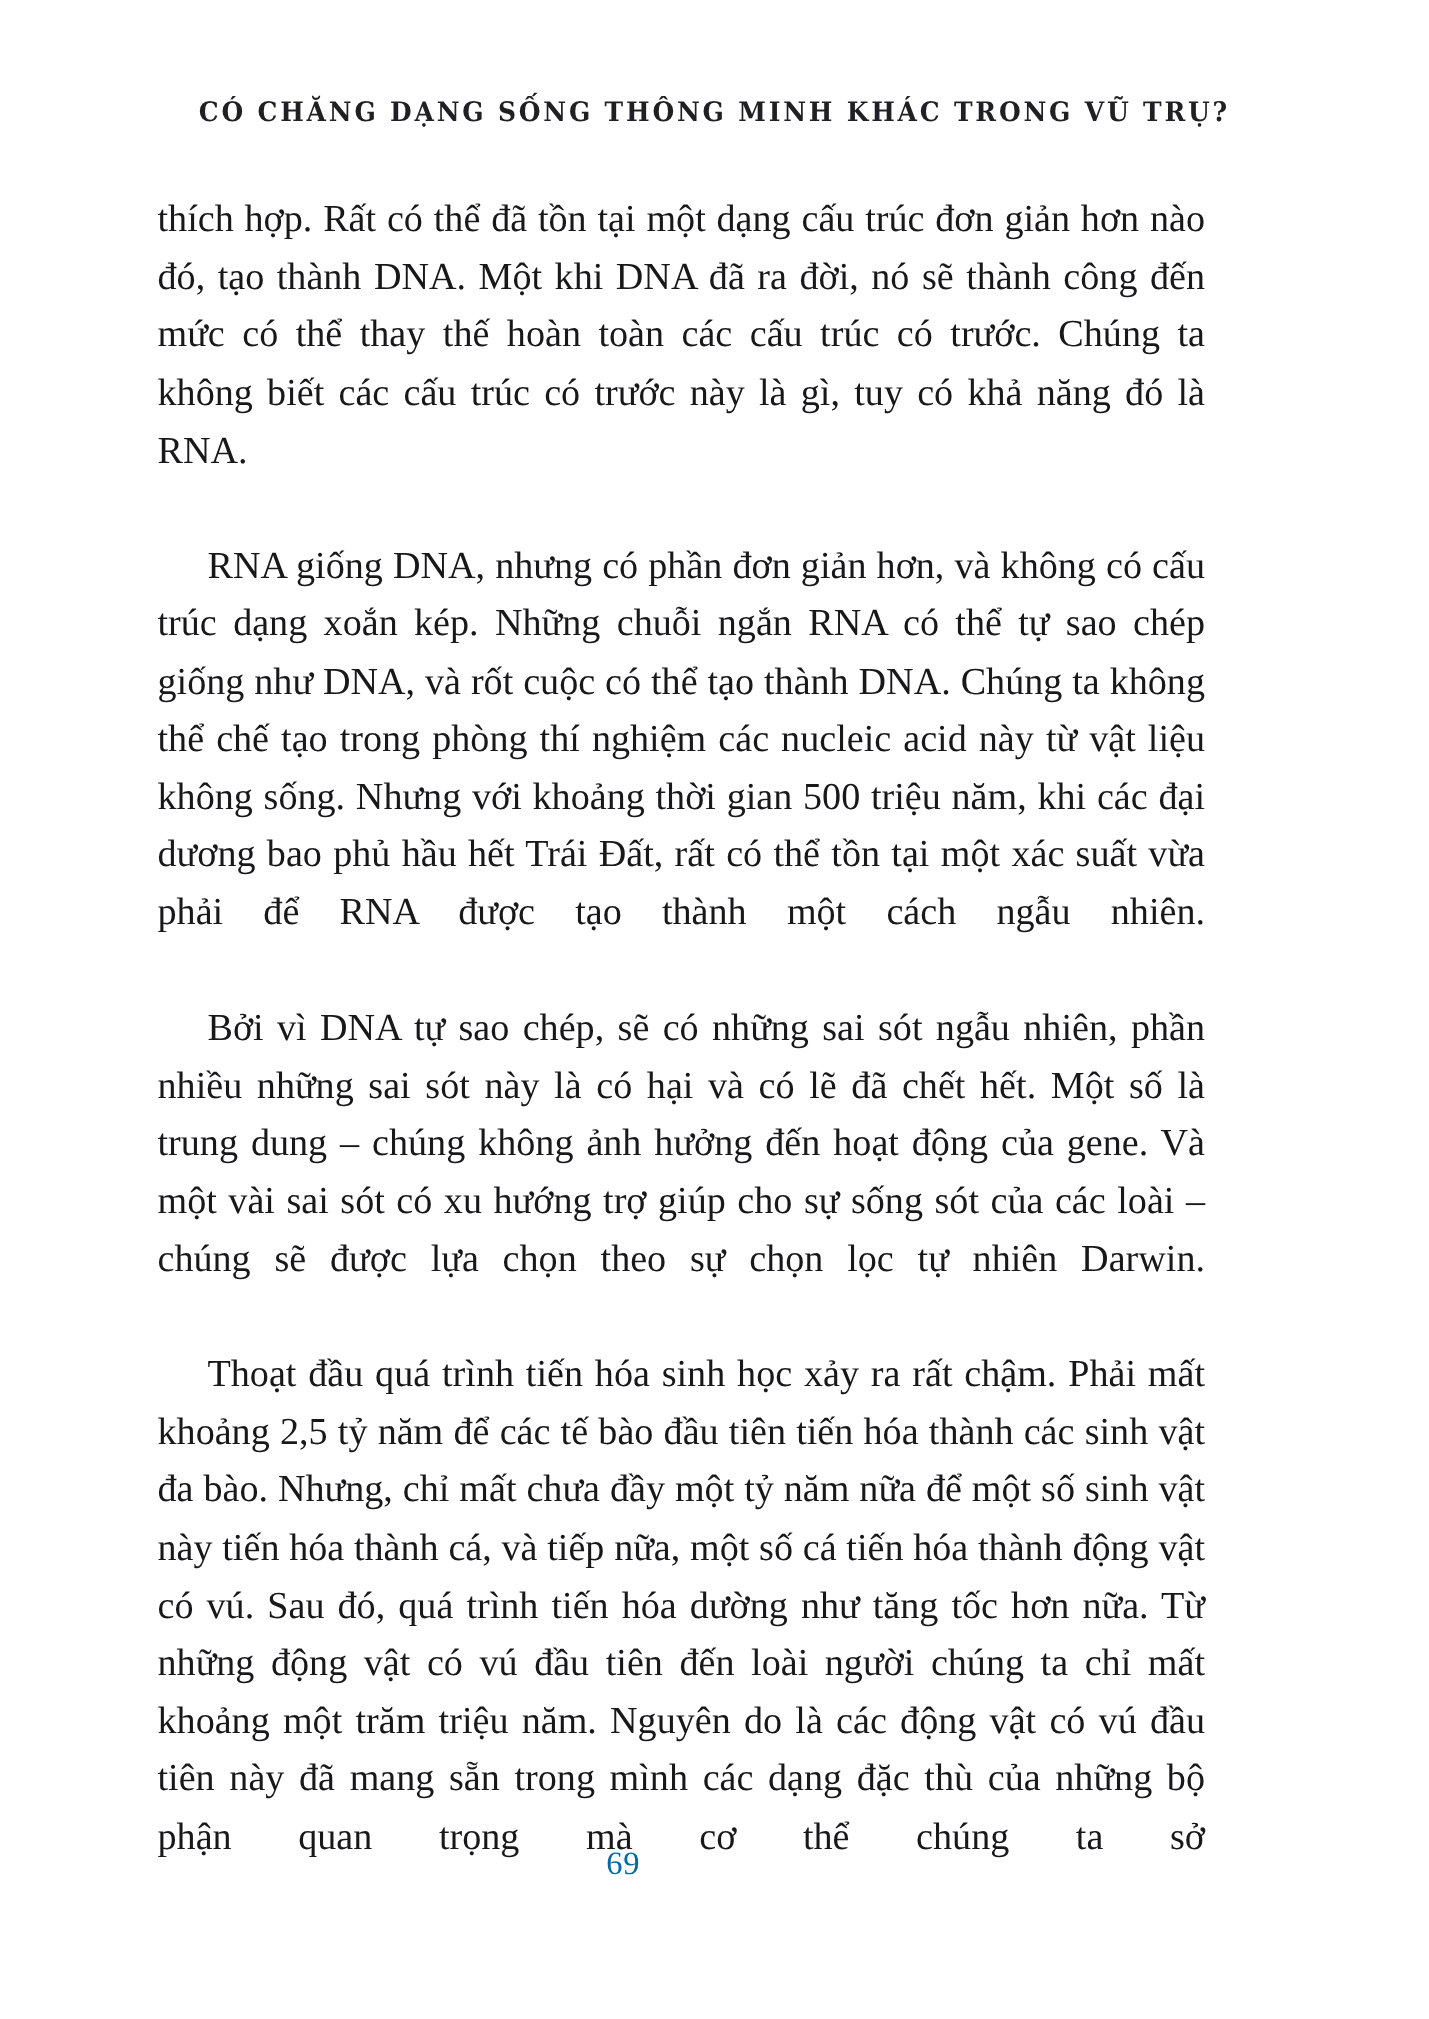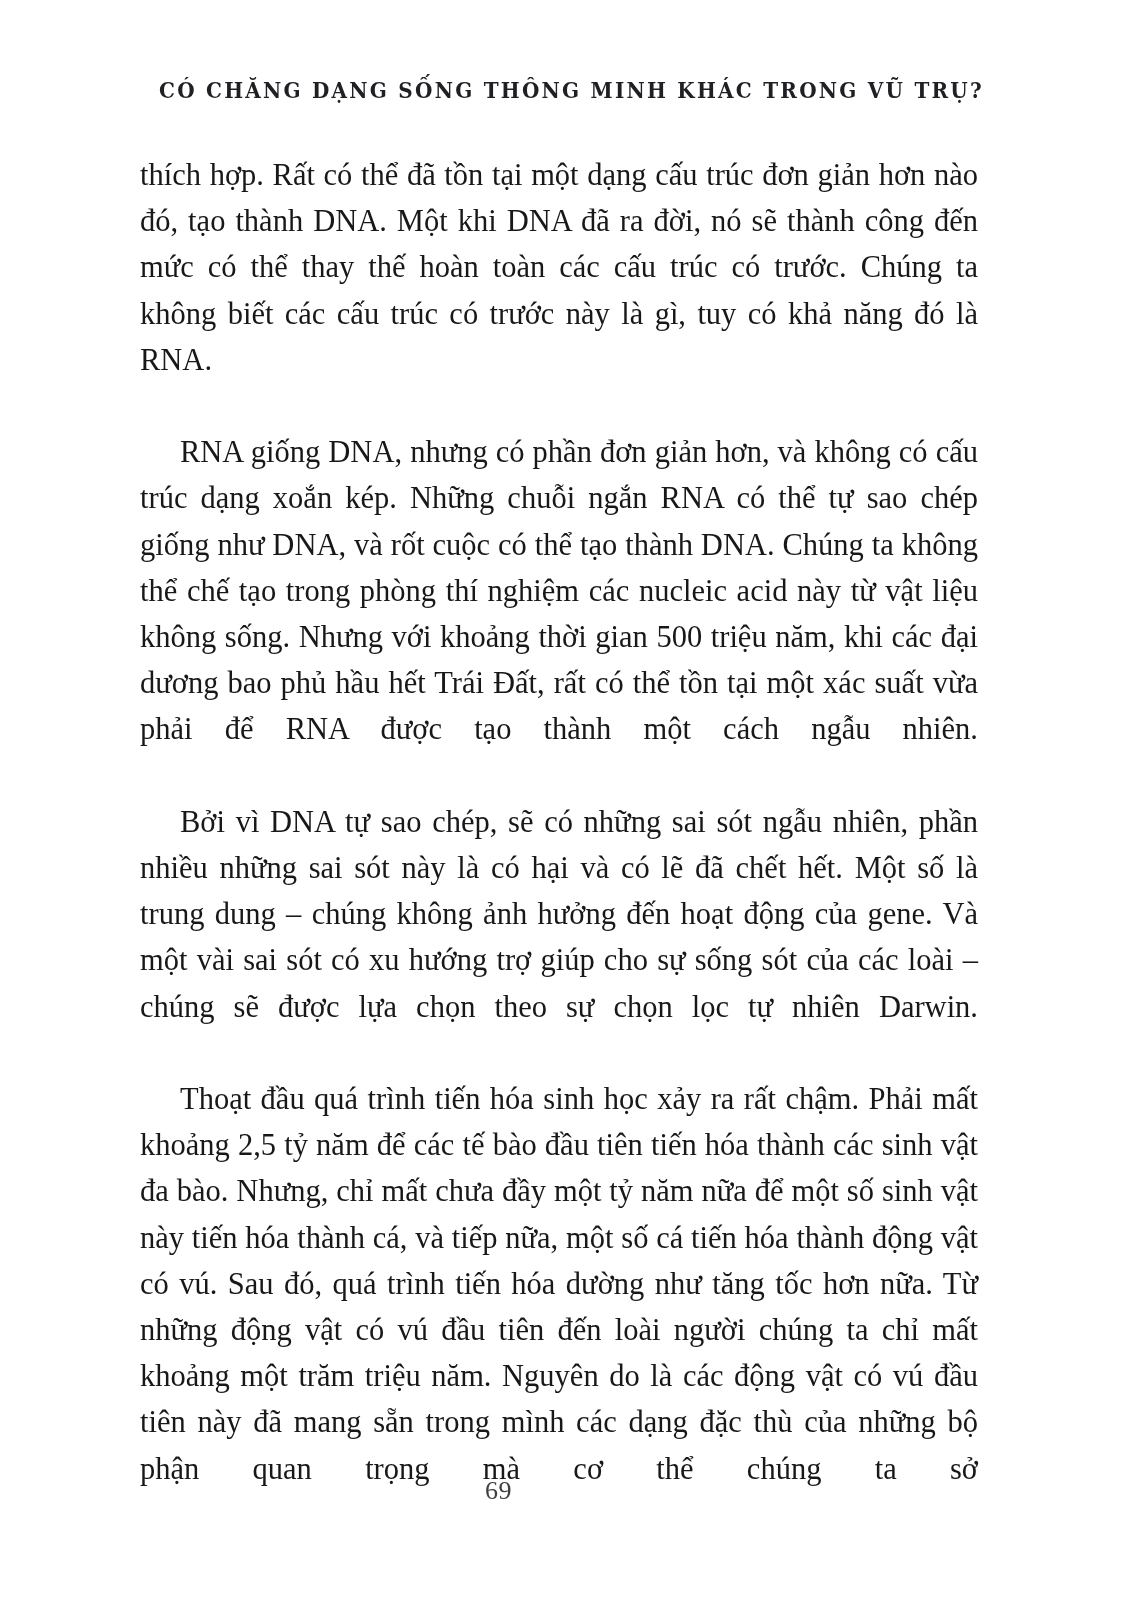--- a/index.html
+++ b/index.html
@@ -35,21 +35,21 @@
     color: #1f1f24;
     white-space: nowrap;
     transform: scaleX(0.93);
     transform-origin: center top;
   }
 
   
   .text-block {
     position: absolute;
     top: 152px;
-    left: 140px;
+    left: 126px;
     width: 838px;
   }
 
   .para {
     margin: 0;
     font-size: 30.5px;
     line-height: 46.2px;
     text-align: justify;
     text-justify: inter-word;
     color: #18181b;
@@ -70,21 +70,21 @@
   
   .folio {
     position: absolute;
     top: 1476px;
     left: 0;
     width: 997px;
     text-align: center;
     font-family: "Liberation Serif", "DejaVu Serif", serif;
     font-size: 26px;
     letter-spacing: 0.5px;
-    color: #404040;
+    color: #0369a1;
   }
 </style>
 </head>
 <body>
 
 <div class="page">
 
   <div class="running-head">CÓ CHĂNG DẠNG SỐNG THÔNG MINH KHÁC TRONG VŨ TRỤ?</div>
 
   <div class="text-block">

